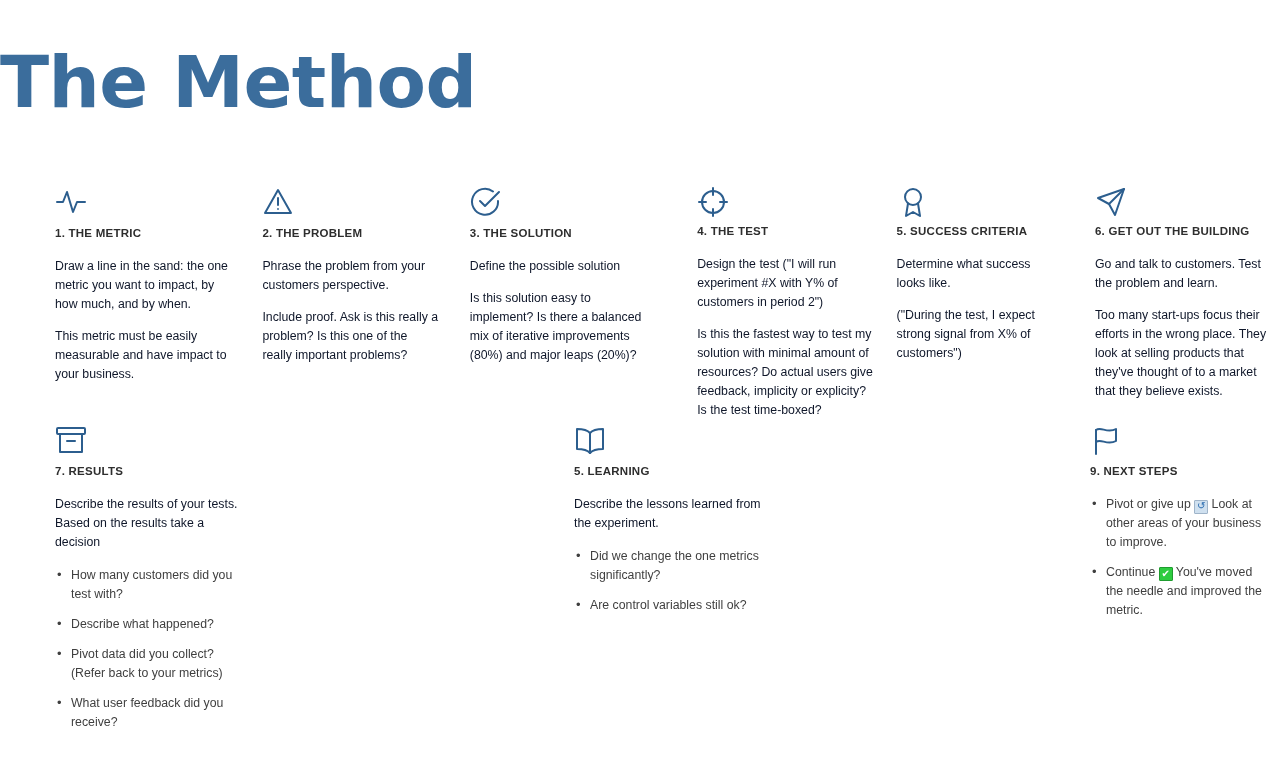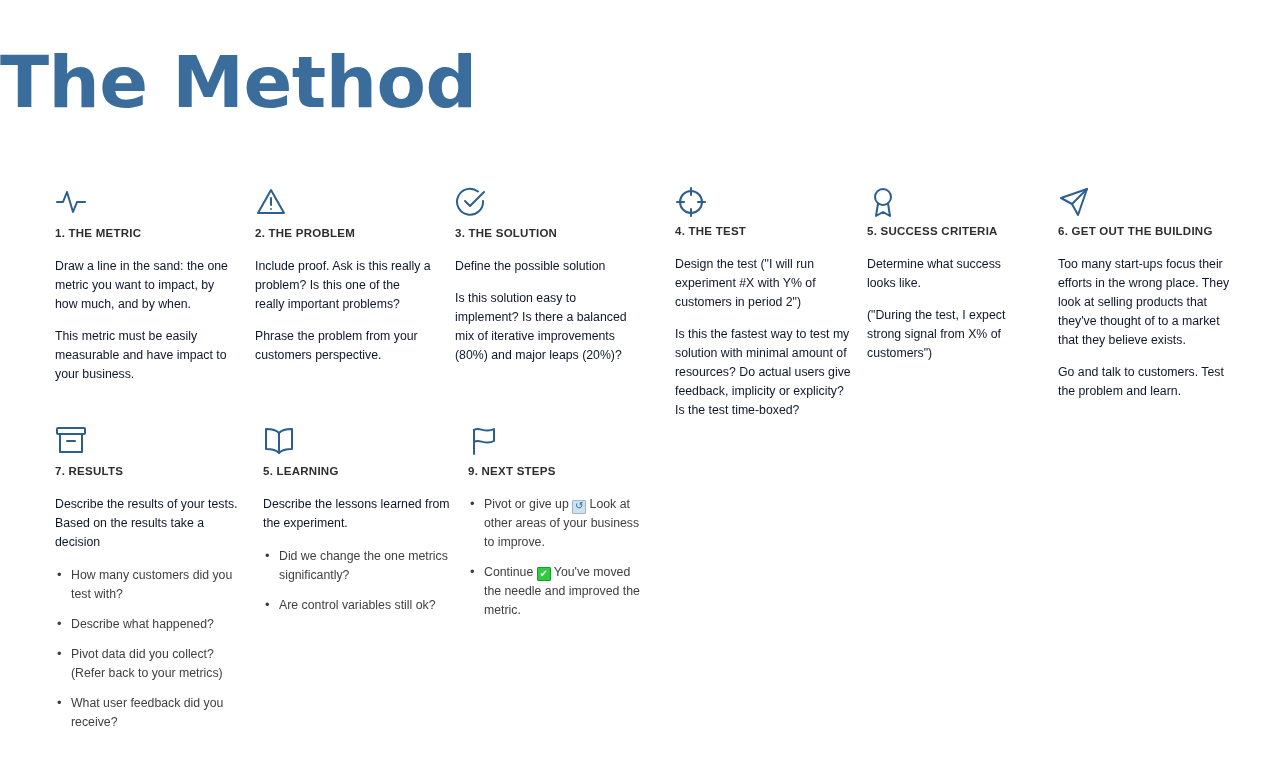--- a/index.html
+++ b/index.html
@@ -25,20 +25,21 @@
     line-height: 1;
     margin: 0;
     padding-top: 46px;
     font-family: "DejaVu Sans", sans-serif;
   }
 
   .row {
     position: absolute;
     display: flex;
     align-items: flex-start;
+    justify-content: space-between;
   }
 
   #row-1 { top: 186px; left: 0; width: 1270px; }
   #row-2 { top: 424px; left: 0; width: 1270px; }
 
   .card {
     box-sizing: border-box;
   }
 
   .icon-wrap {
@@ -162,22 +163,22 @@
     <div class="card c1">
       <span class="icon-wrap">
         <svg viewBox="0 0 32 32" aria-hidden="true">
           <path d="M16 4 L29 27 L3 27 Z"></path>
           <line x1="16" y1="12" x2="16" y2="19"></line>
           <circle cx="16" cy="23" r="0.9" fill="currentColor" stroke="none"></circle>
         </svg>
       </span>
       <div class="card-title">2. THE PROBLEM</div>
       <div class="card-body">
+        <p>Phrase the problem from your customers perspective.</p>
         <p>Include proof. Ask is this really a problem? Is this one of the really important problems?</p>
-        <p>Phrase the problem from your customers perspective.</p>
       </div>
     </div>
     <div class="card c2">
       <span class="icon-wrap">
         <svg viewBox="0 0 32 32" aria-hidden="true">
           <path d="M28 15 A13 13 0 1 1 23 5.5"></path>
           <polyline points="10,15 15,20 29,6"></polyline>
         </svg>
       </span>
       <div class="card-title">3. THE SOLUTION</div>
@@ -217,22 +218,22 @@
     </div>
     <div class="card c5 shift-up">
       <span class="icon-wrap">
         <svg viewBox="0 0 32 32" aria-hidden="true">
           <line x1="29" y1="3" x2="14" y2="18"></line>
           <polygon points="29,3 20,29 14,18 3,12"></polygon>
         </svg>
       </span>
       <div class="card-title">6. GET OUT THE BUILDING</div>
       <div class="card-body">
+        <p>Go and talk to customers. Test the problem and learn.</p>
         <p>Too many start-ups focus their efforts in the wrong place. They look at selling products that they've thought of to a market that they believe exists.</p>
-        <p>Go and talk to customers. Test the problem and learn.</p>
       </div>
     </div>
   </div>
 <div class="row" id="row-2">
     <div class="card c0">
       <span class="icon-wrap">
         <svg viewBox="0 0 32 32" aria-hidden="true">
           <rect x="2" y="4" width="28" height="6" rx="1"></rect>
           <path d="M5 10 L5 28 L27 28 L27 10"></path>
           <line x1="12" y1="17" x2="20" y2="17"></line>

